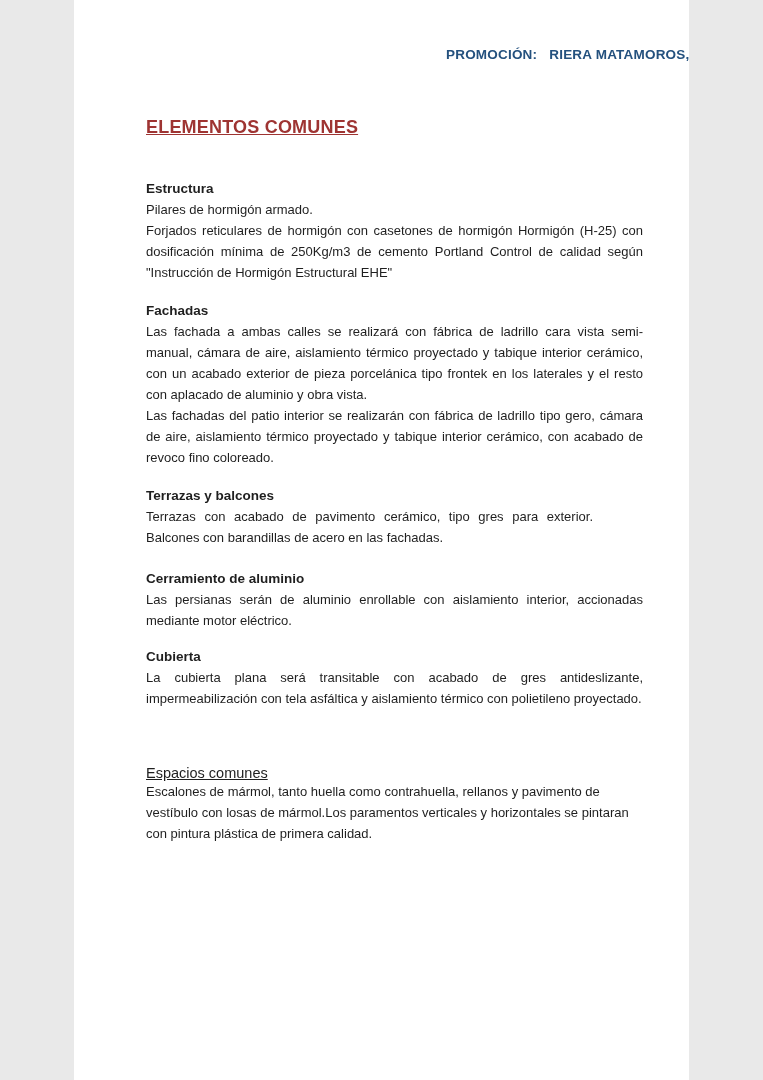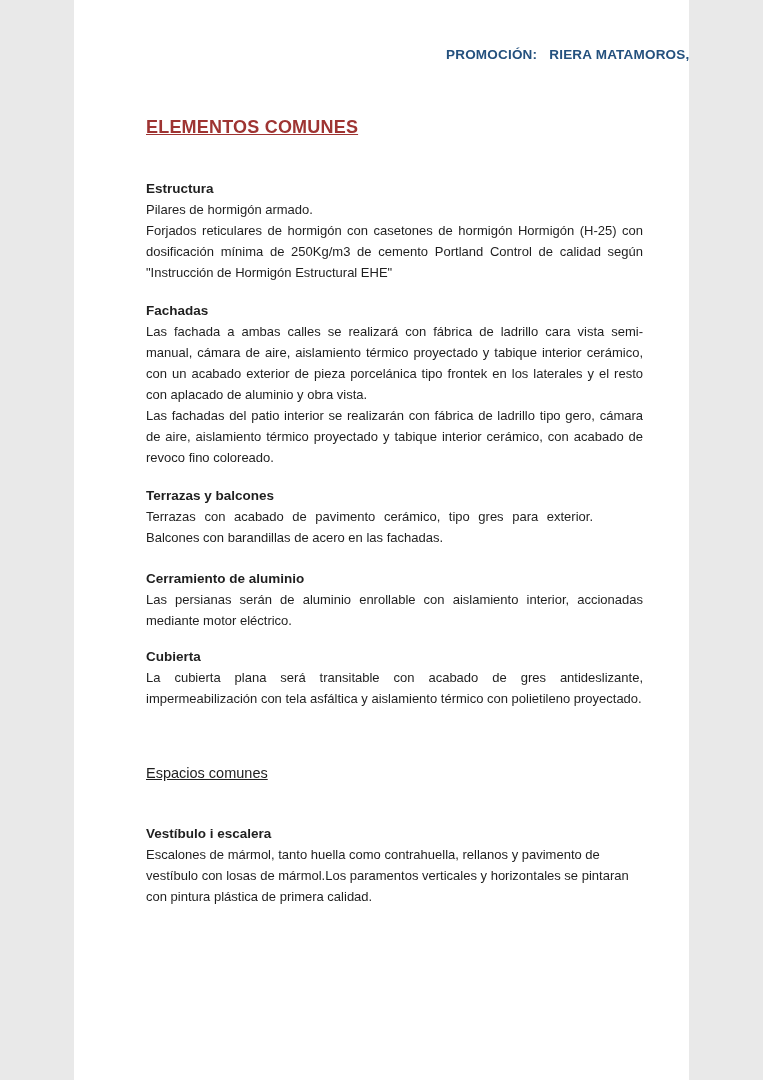--- a/index.html
+++ b/index.html
@@ -103,17 +103,16 @@
   </section>
 
   <section id="sec-cubierta">
     <h3 class="sec-heading">Cubierta</h3>
     <p class="para just">La cubierta plana será transitable con acabado de gres antideslizante, impermeabilización con tela asfáltica y aislamiento térmico con polietileno  proyectado.</p>
   </section>
 
   <h2 class="doc-subtitle common">Espacios comunes</h2>
 
   <section id="sec-vestibulo">
-    <h3 class="sec-heading">Vestíbulo i escalera</h3>
     <p class="para wide90">Escalones de mármol, tanto huella como contrahuella, rellanos y pavimento de vestíbulo con losas de mármol.Los paramentos verticales y horizontales se pintaran con pintura plástica de primera calidad.</p>
   </section>
 
 </div>
 
 </body></html>

